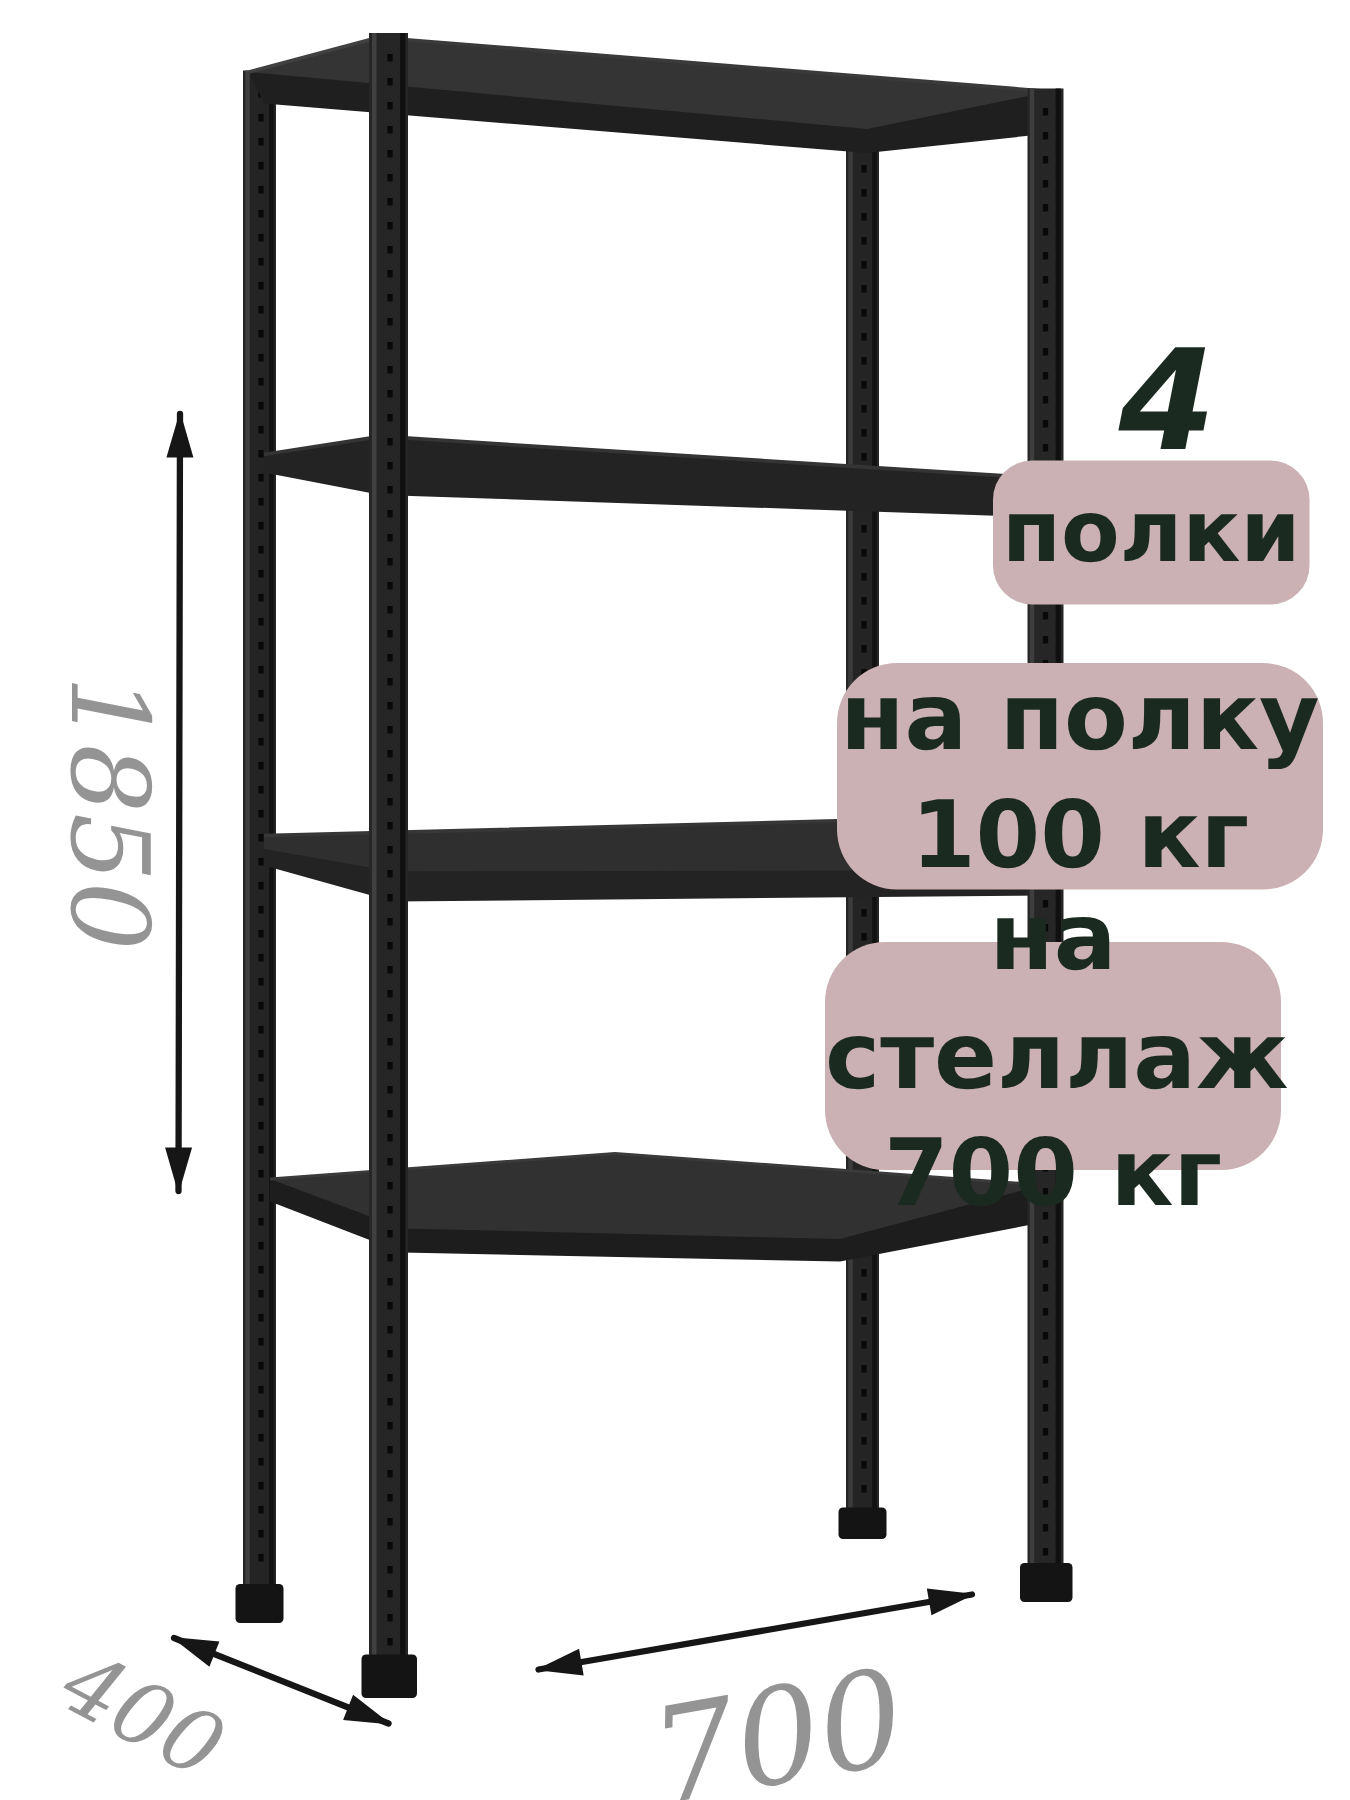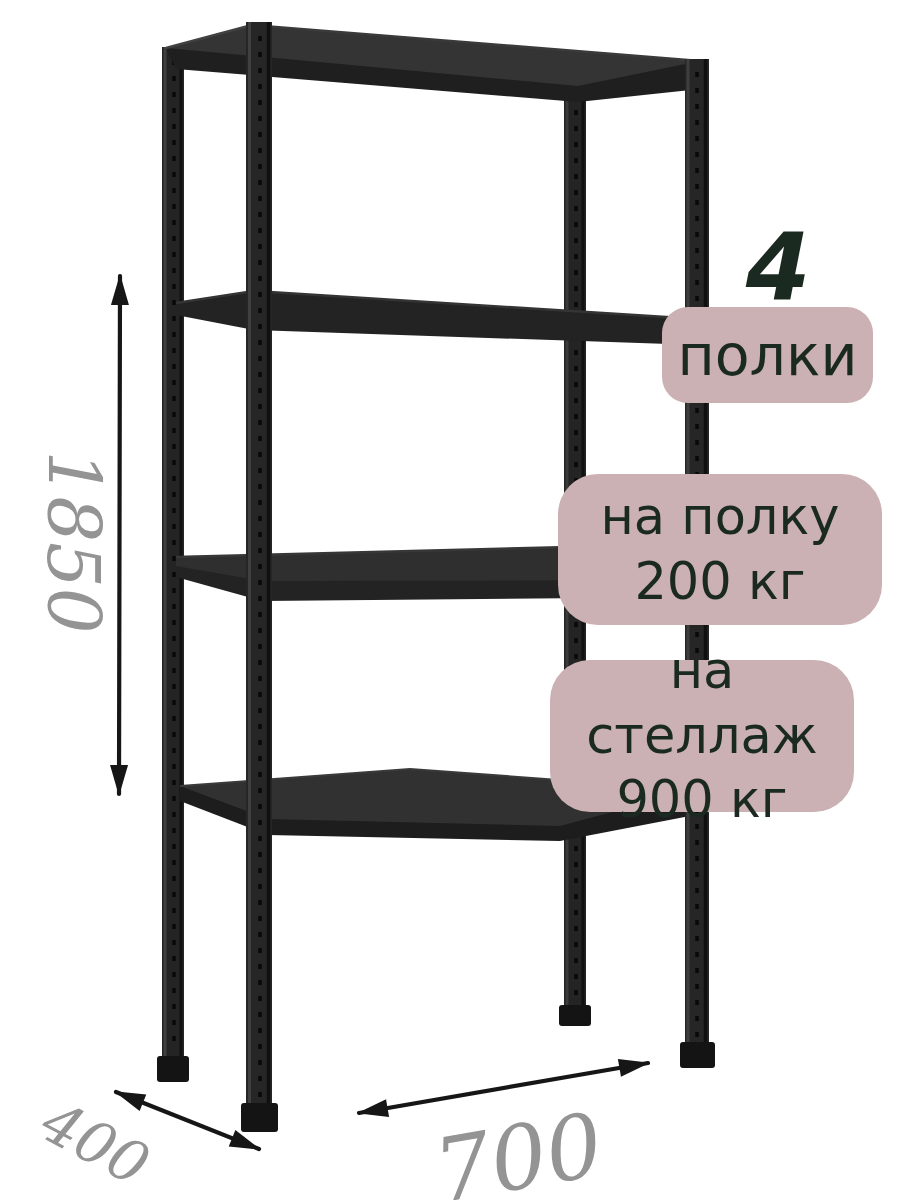--- a/index.html
+++ b/index.html
@@ -11,25 +11,25 @@
   html,body{margin:0;padding:0;background:#e8e8e8;}
   .stage{
     position:relative;width:900px;height:1200px;margin:0 auto;
     background:#ffffff;overflow:hidden;
     font-family:"DejaVu Sans","Liberation Sans",sans-serif;
   }
   .stage svg{position:absolute;left:0;top:0;}
   .badge{
     position:absolute;background:var(--badge-bg);
     display:flex;flex-direction:column;justify-content:center;
-    color:var(--badge-text);font-weight:400;text-align:center;
+    color:var(--badge-text);font-weight:700;text-align:center;
   }
   .badge .line{display:block;}
   .badge-count{left:662px;top:307px;width:211px;height:96px;border-radius:26px;font-size:57px;}
-  .badge-two{border-radius:40px;font-size:51px;line-height:1.27;margin-top:32px;}
+  .badge-two{border-radius:40px;font-size:62px;line-height:1.27;}
   .badge-pershelf{left:558px;top:442px;width:324px;height:151px;}
   .badge-perrack{left:550px;top:628px;width:304px;height:152px;}
   .count-number{
     position:absolute;left:733px;top:221px;width:90px;height:92px;
     color:var(--badge-text);font-size:93px;font-weight:800;font-style:italic;
     text-align:center;line-height:92px;
   }
   .dim-label{
     font-family:"DejaVu Serif","Liberation Serif",serif;
     font-style:italic;fill:var(--dimension-text);
@@ -113,21 +113,21 @@
   </svg>
 
   <div class="count-number">4</div>
 
   <div class="badge badge-count">
     <span class="line">полки</span>
   </div>
 
   <div class="badge badge-two badge-pershelf">
     <span class="line">на полку</span>
-    <span class="line">200 кг</span>
+    <span class="line">100 кг</span>
   </div>
 
   <div class="badge badge-two badge-perrack">
     <span class="line">на стеллаж</span>
-    <span class="line">900 кг</span>
+    <span class="line">700 кг</span>
   </div>
 
 </div>
 
 </body></html>

